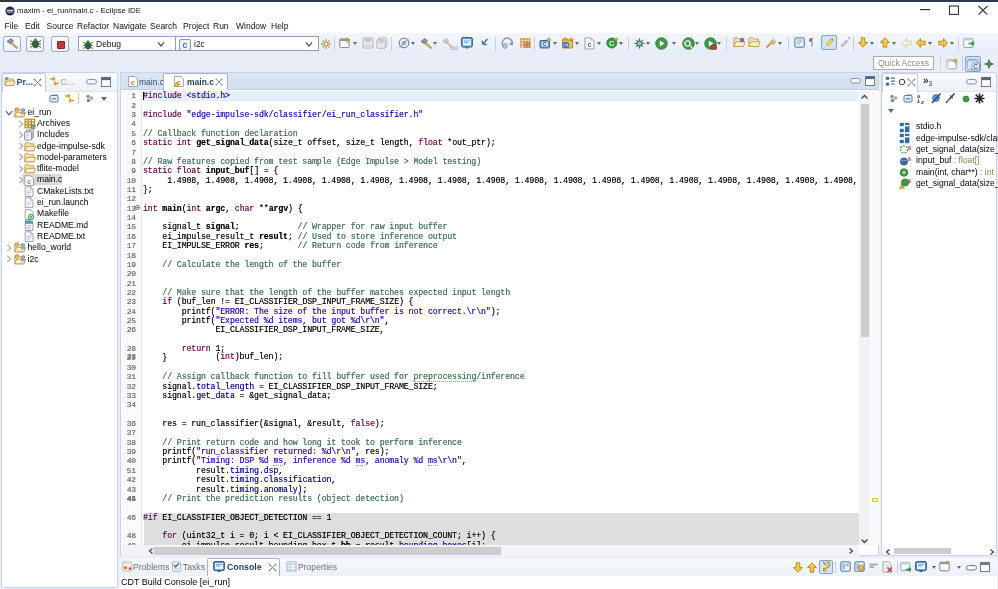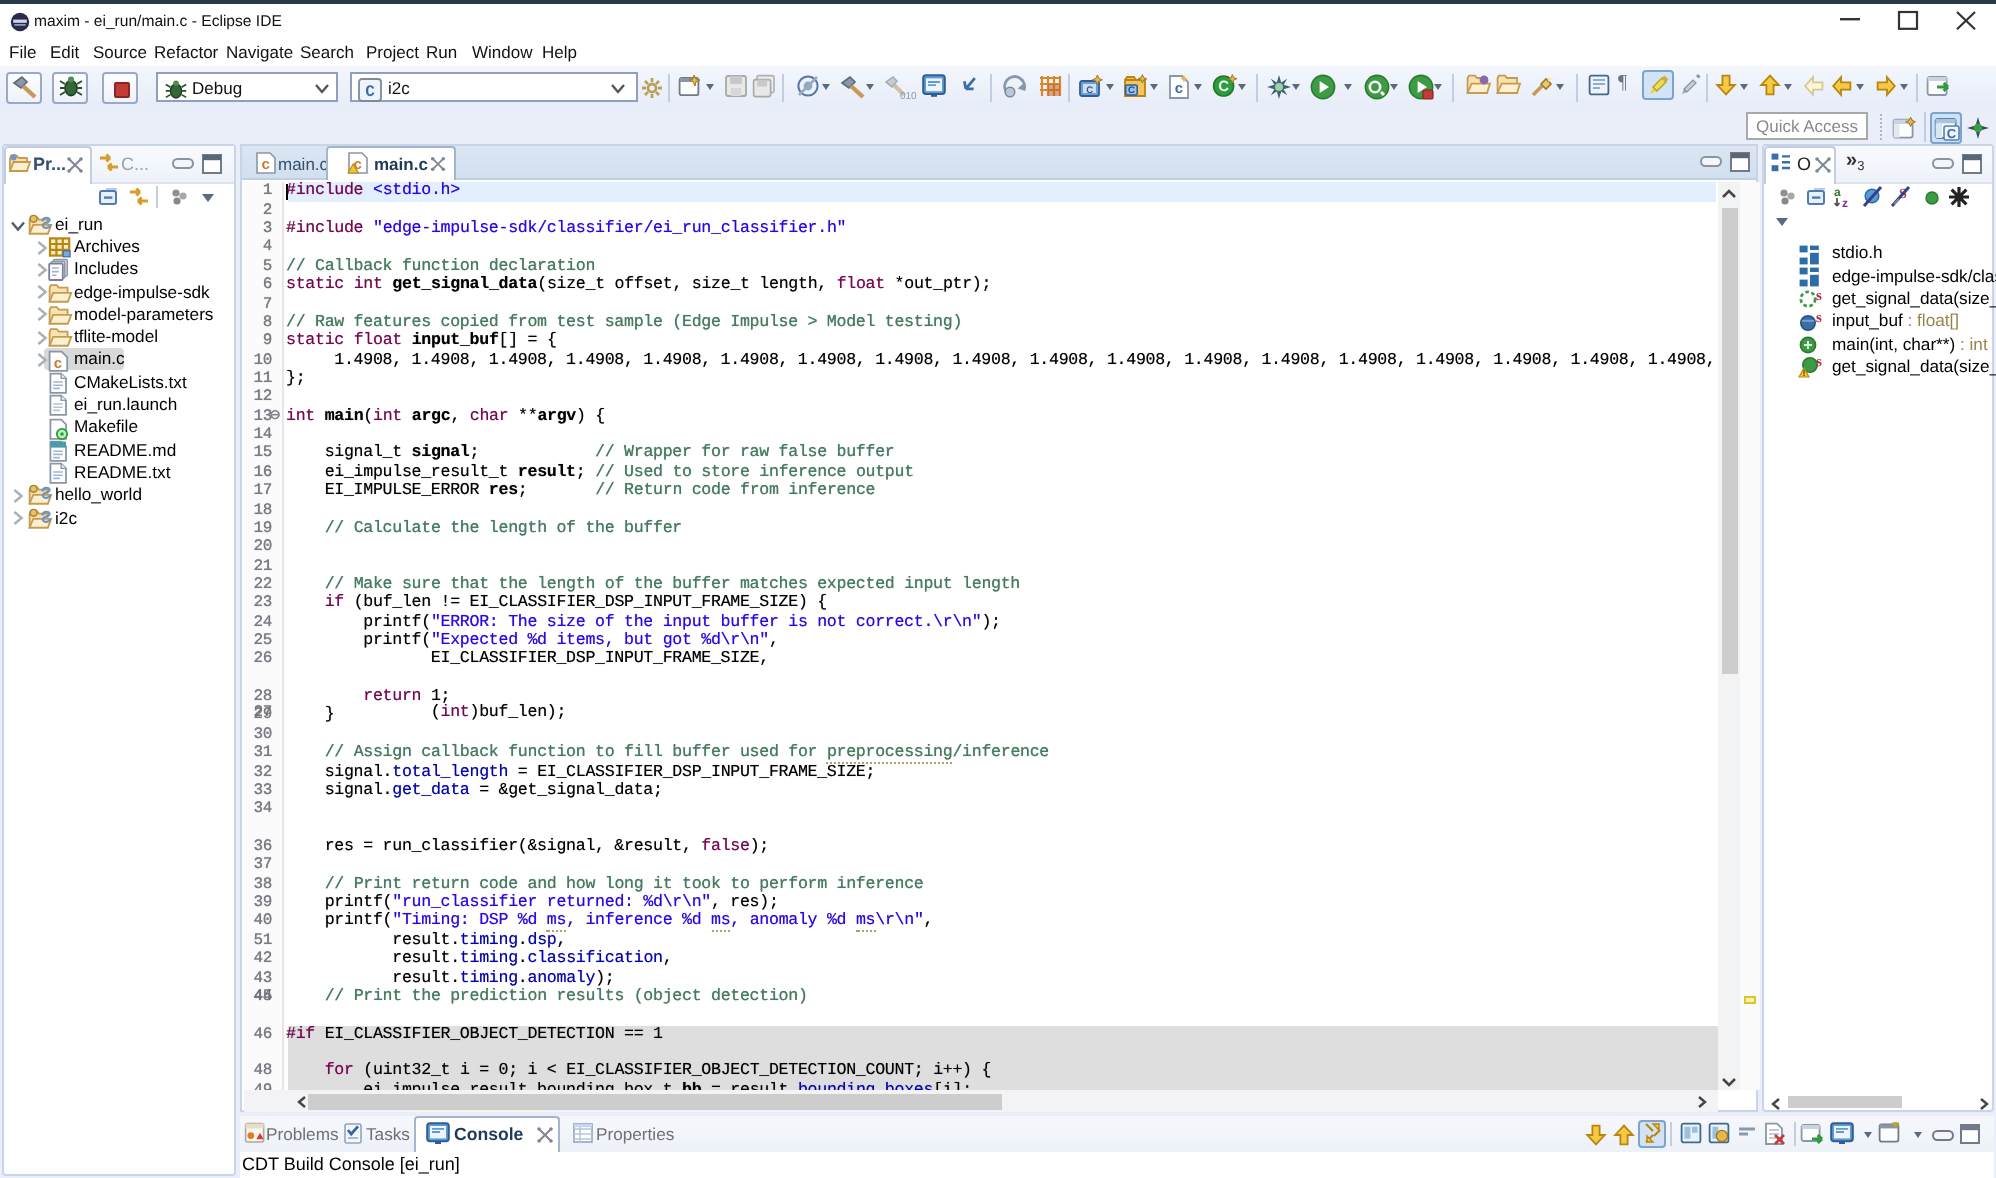--- a/index.html
+++ b/index.html
@@ -83,21 +83,21 @@
         <path d="M5.5 6 L11.5 11.5" stroke="#c89858" stroke-width="2.2"></path>
       </svg>
  <div class="tbtn" style="left:26px"></div>
  <svg class="ab" style="left:29px;top:4px" width="13" height="13" viewBox="0 0 13 13">
         <ellipse cx="6.5" cy="7" rx="3" ry="3.8" fill="#35663a" stroke="#1f401f" stroke-width="0.8"></ellipse>
         <circle cx="6.5" cy="2.8" r="1.5" fill="#4a8f4a"></circle>
         <path d="M3.5 5 L1 3.5 M3.5 7 H1 M3.5 9 L1 10.5 M9.5 5 L12 3.5 M9.5 7 H12 M9.5 9 L12 10.5" stroke="#264e28" stroke-width="0.9"></path>
       </svg>
  <div class="tbtn" style="left:51px"></div>
  <div class="ab" style="left:56.5px;top:7.5px;width:8px;height:8px;background:#c33b33;border:1px solid #8a2420;border-radius:1px"></div>
- <div class="combo" style="left:78px;width:91px">
+ <div class="combo" style="left:78px;width:101px">
   <svg class="ab" style="left:3px;top:2px" width="12" height="12" viewBox="0 0 13 13">
           <ellipse cx="6.5" cy="7" rx="3" ry="3.8" fill="#35663a" stroke="#1f401f" stroke-width="0.8"></ellipse>
           <circle cx="6.5" cy="2.8" r="1.5" fill="#4a8f4a"></circle>
           <path d="M3.5 5 L1 3.5 M3.5 7 H1 M3.5 9 L1 10.5 M9.5 5 L12 3.5 M9.5 7 H12 M9.5 9 L12 10.5" stroke="#264e28" stroke-width="0.9"></path>
         </svg>
   <span style="position:absolute;left:17px;top:2px">Debug</span>
   <svg class="ab" style="left:78px;top:5px" width="8" height="5" viewBox="0 0 8 5">
           <path d="M1 0.5 L4 4 L7 0.5" stroke="#555" stroke-width="1.2" fill="none"></path>
         </svg>
  </div>
@@ -512,21 +512,21 @@
 <div class="cl" style="top:127.84px"><span class="num">5</span><span class="ct"><span class="cm">// Callback function declaration</span></span></div>
 <div class="cl" style="top:137.20px"><span class="num">6</span><span class="ct"><span class="kw">static</span> <span class="kw">int</span> <span class="b">get_signal_data</span>(size_t offset, size_t length, <span class="kw">float</span> *out_ptr);</span></div>
 <div class="cl" style="top:146.56px"><span class="num">7</span><span class="ct"></span></div>
 <div class="cl" style="top:155.92px"><span class="num">8</span><span class="ct"><span class="cm">// Raw features copied from test sample (Edge Impulse &gt; Model testing)</span></span></div>
 <div class="cl" style="top:165.28px"><span class="num">9</span><span class="ct"><span class="kw">static</span> <span class="kw">float</span> <span class="b">input_buf</span>[] = {</span></div>
 <div class="cl" style="top:174.64px"><span class="num">10</span><span class="ct">     1.4908, 1.4908, 1.4908, 1.4908, 1.4908, 1.4908, 1.4908, 1.4908, 1.4908, 1.4908, 1.4908, 1.4908, 1.4908, 1.4908, 1.4908, 1.4908, 1.4908, 1.4908, 1.4908, 1.4908, </span></div>
 <div class="cl" style="top:184.00px"><span class="num">11</span><span class="ct">};</span></div>
 <div class="cl" style="top:193.36px"><span class="num">12</span><span class="ct"></span></div>
 <div class="cl" style="top:202.72px"><span class="num">13</span><i class="fold">⊖</i><span class="ct"><span class="kw">int</span> <span class="b">main</span>(<span class="kw">int</span> <span class="b">argc</span>, <span class="kw">char</span> **<span class="b">argv</span>) {</span></div>
 <div class="cl" style="top:212.08px"><span class="num">14</span><span class="ct"></span></div>
-<div class="cl" style="top:221.44px"><span class="num">15</span><span class="ct">    signal_t <span class="b">signal</span>;            <span class="cm">// Wrapper for raw false buffer</span></span></div>
+<div class="cl" style="top:221.44px"><span class="num">15</span><span class="ct">    signal_t <span class="b">signal</span>;            <span class="cm">// Wrapper for raw input buffer</span></span></div>
 <div class="cl" style="top:230.80px"><span class="num">16</span><span class="ct">    ei_impulse_result_t <span class="b">result</span>; <span class="cm">// Used to store inference output</span></span></div>
 <div class="cl" style="top:240.16px"><span class="num">17</span><span class="ct">    EI_IMPULSE_ERROR <span class="b">res</span>;       <span class="cm">// Return code from inference</span></span></div>
 <div class="cl" style="top:249.52px"><span class="num">18</span><span class="ct"></span></div>
 <div class="cl" style="top:258.88px"><span class="num">19</span><span class="ct">    <span class="cm">// Calculate the length of the buffer</span></span></div>
 <div class="cl" style="top:268.24px"><span class="num">20</span></div>
 <div class="cl" style="top:277.60px"><span class="num">21</span><span class="ct"></span></div>
 <div class="cl" style="top:286.96px"><span class="num">22</span><span class="ct">    <span class="cm">// Make sure that the length of the buffer matches expected input length</span></span></div>
 <div class="cl" style="top:296.32px"><span class="num">23</span><span class="ct">    <span class="kw">if</span> (buf_len != EI_CLASSIFIER_DSP_INPUT_FRAME_SIZE) {</span></div>
 <div class="cl" style="top:305.68px"><span class="num">24</span><span class="ct">        printf(<span class="st">"ERROR: The size of the input buffer is not correct.\r\n"</span>);</span></div>
 <div class="cl" style="top:315.04px"><span class="num">25</span><span class="ct">        printf(<span class="st">"Expected %d items, but got %d\r\n"</span>,</span></div>

